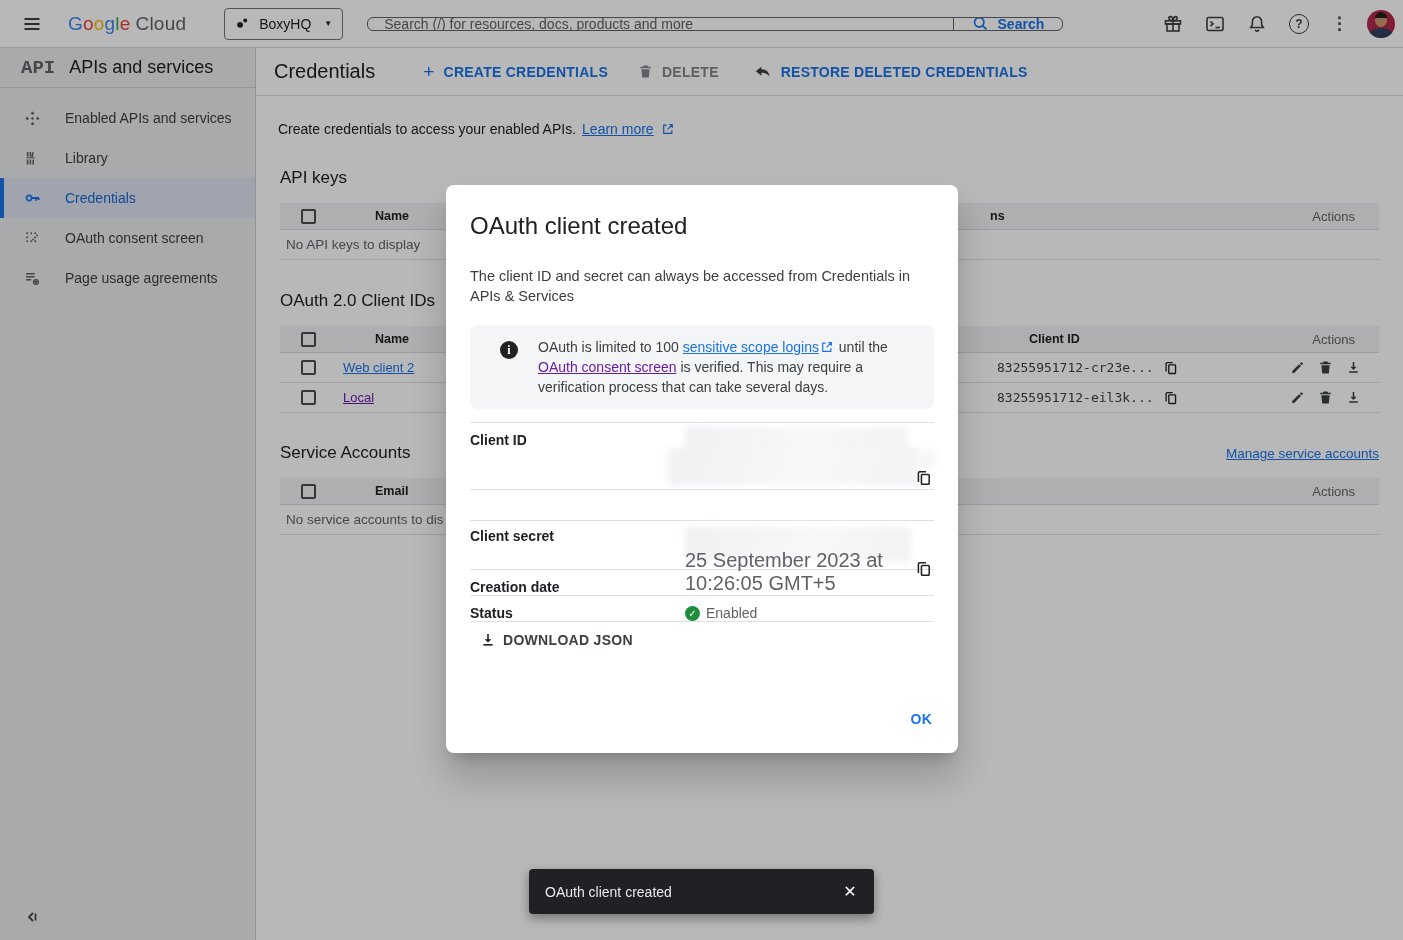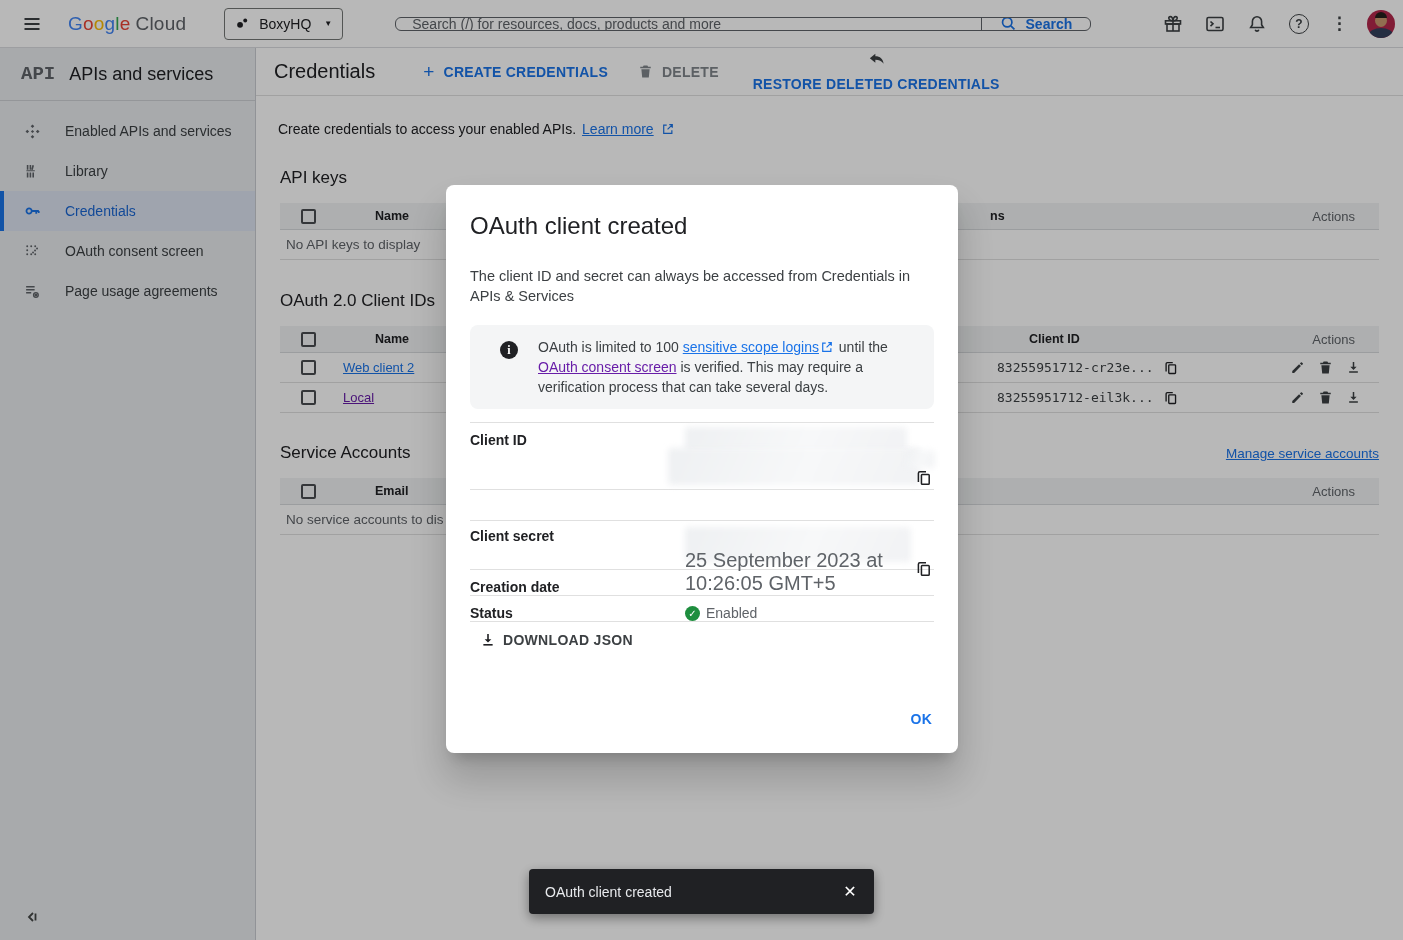--- a/index.html
+++ b/index.html
@@ -15,62 +15,62 @@
   .topbar { position:absolute; top:0; left:0; right:0; height:48px; background:#fff;
             border-bottom:1px solid #dadce0; display:flex; align-items:center; }
   .hamburger { margin-left:16px; padding:4px; }
   .brand { display:flex; align-items:baseline; margin-left:20px; font-size:19px; letter-spacing:.2px; }
   .gl0,.gl3 { color:#4285F4; } .gl1,.gl5 { color:#EA4335; } .gl2 { color:#FBBC04; } .gl4 { color:#34A853; }
   .cloud { color:#5f6368; margin-left:5px; }
   .project-btn { margin-left:38px; height:32px; border:1px solid #747775; border-radius:4px;
                  display:flex; align-items:center; gap:9px; padding:0 10px 0 10px; background:#fff; }
   .proj-name { font-size:14px; color:#202124; }
   .caret { font-size:8px; color:#202124; margin-left:4px; }
-  .searchwrap { margin-left:52px; width:696px; height:14px; border:1px solid #5f6368; border-radius:6px;
+  .searchwrap { margin-left:24px; width:696px; height:14px; border:1px solid #5f6368; border-radius:6px;
                 display:flex; overflow:hidden; background:#fff; }
   .search-input { flex:1; border:none; outline:none; padding:0 16px; font-size:14px; color:#202124;
                   font-family:"Liberation Sans",sans-serif; background:transparent; }
   .search-input::placeholder { color:#5f6368; opacity:1; }
   .search-btn { display:flex; align-items:center; gap:9px; padding:0 18px; border-left:1px solid #5f6368;
                 color:#1a73e8; font-size:14px; font-weight:bold; }
   .topbar-icons { margin-left:auto; margin-right:8px; display:flex; align-items:center; gap:10px; color:#3c4043; }
   .icon-btn { padding:6px; display:flex; align-items:center; justify-content:center; }
   .help-circle { width:20px; height:20px; border:1.7px solid #3c4043; border-radius:50%; display:flex;
                  align-items:center; justify-content:center; font-size:12px; font-weight:bold; }
   .more-dots { font-size:17px; font-weight:bold; width:14px; text-align:center; }
   .avatar { width:28px; height:28px; border-radius:50%; background:#b3274b; position:relative; overflow:hidden; margin-left:6px; }
   .avatar .head { position:absolute; top:4px; left:8px; width:12px; height:13px; border-radius:50%; background:#c9996f; }
   .avatar .hair { position:absolute; top:2.5px; left:8px; width:12px; height:6px; border-radius:6px 6px 0 0; background:#241f1b; }
   .avatar .shirt { position:absolute; bottom:-3px; left:2px; width:24px; height:13px; border-radius:50% 50% 0 0; background:#33405c; }
 
   
   .sidebar { position:absolute; top:48px; left:0; bottom:0; width:256px; background:#e9ecef;
              border-right:1px solid #c9ccd1; }
-  .sidebar-header { height:53px; display:flex; align-items:center; gap:14px; padding-left:21px;
+  .sidebar-header { height:40px; display:flex; align-items:center; gap:14px; padding-left:21px;
                     border-bottom:1px solid #cdd0d4; }
   .api-logo { font-family:"Liberation Mono", monospace; font-weight:bold; font-size:19px; color:#5f6368; }
   .sidebar-title { font-size:18px; color:#202124; }
   .nav { padding-top:10px; }
   .nav-item { height:40px; display:flex; align-items:center; gap:24px; padding-left:24px;
               font-size:14px; color:#3c4043; position:relative; cursor:pointer; }
   .nav-item .nv-ico { width:17px; display:flex; color:#5f6368; }
   .nav-item.selected { background:#dde4f2; color:#1a66d2; }
   .nav-item.selected .nv-ico { color:#1a73e8; }
   .nav-item.selected::before { content:''; position:absolute; left:0; top:0; bottom:0; width:4px; background:#1a73e8; }
   .collapse-btn { position:absolute; left:20px; bottom:11px; color:#444746; padding:4px; }
 
   
   .content { position:absolute; top:48px; left:256px; right:0; bottom:0; background:#fff; }
   .page-toolbar { height:48px; display:flex; align-items:center; border-bottom:1px solid #e0e0e0; padding-left:18px; }
   .page-title { font-size:20px; color:#202124; margin-right:48px; font-weight:normal; }
   .tb-btn { display:flex; align-items:center; gap:9px; font-size:14px; font-weight:bold; letter-spacing:.25px; }
   .tb-create { color:#1a73e8; }
   .tb-plus { font-size:19px; font-weight:normal; line-height:14px; }
   .tb-delete { color:#80868b; margin-left:30px; }
-  .tb-restore { color:#1a73e8; margin-left:34px;flex-direction:column; }
+  .tb-restore { color:#1a73e8; margin-left:34px; }
   .tb-restore .ric { color:#3c4043; }
   .intro { margin:25px 0 0 22px; font-size:14px; color:#202124; display:flex; align-items:center; gap:6px; }
   .link-blue { color:#1a73e8; text-decoration:underline; cursor:pointer; }
   .link-purple { color:#681da8; text-decoration:underline; cursor:pointer; }
   .section-title { margin:31px 0 0 24px; font-size:17px; font-weight:normal; color:#202124; }
   .tbl { margin:15px 0 0 24px; width:1099px; font-size:13px; }
   .tr { position:relative; display:flex; align-items:center; border-bottom:1px solid #e0e0e0; }
   .tr.head { background:#f1f3f4; height:27px; border-bottom:1px solid #d7dadd; }
   .tr.row { height:30px; }
   .c-check { width:63px; padding-left:21px; display:flex; align-items:center; }

